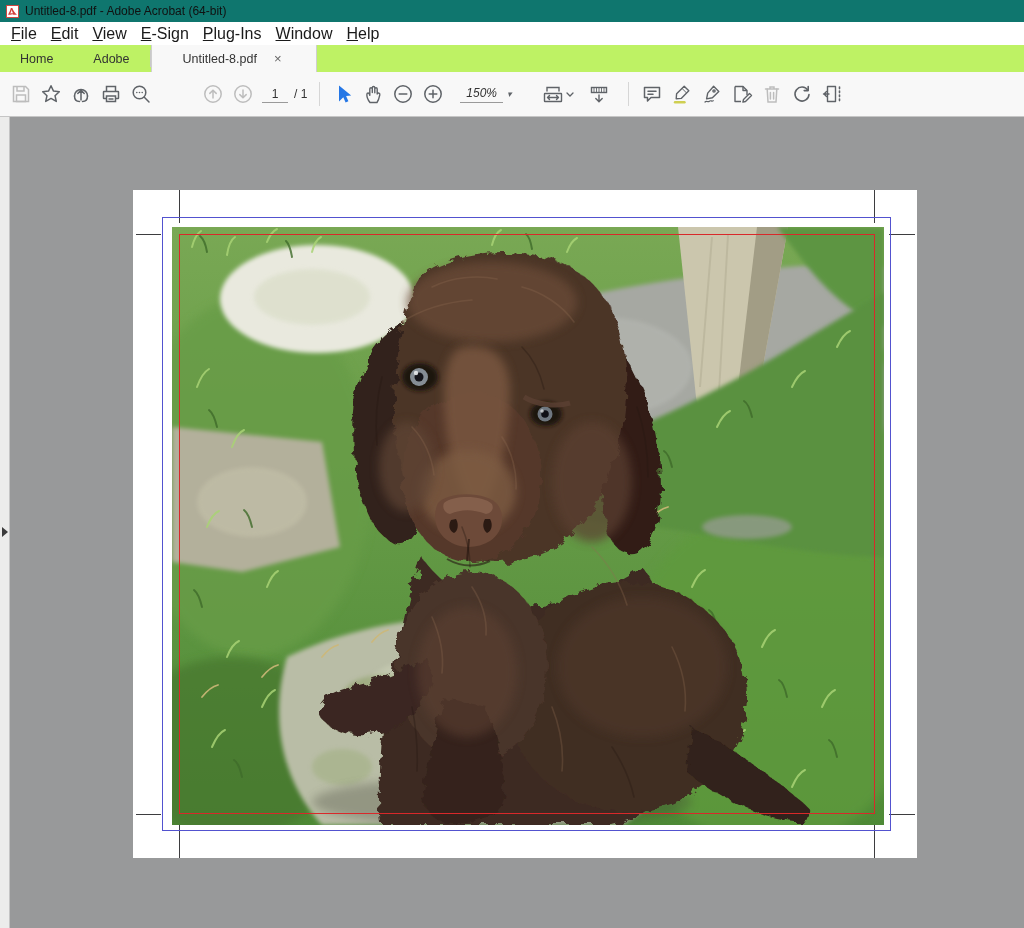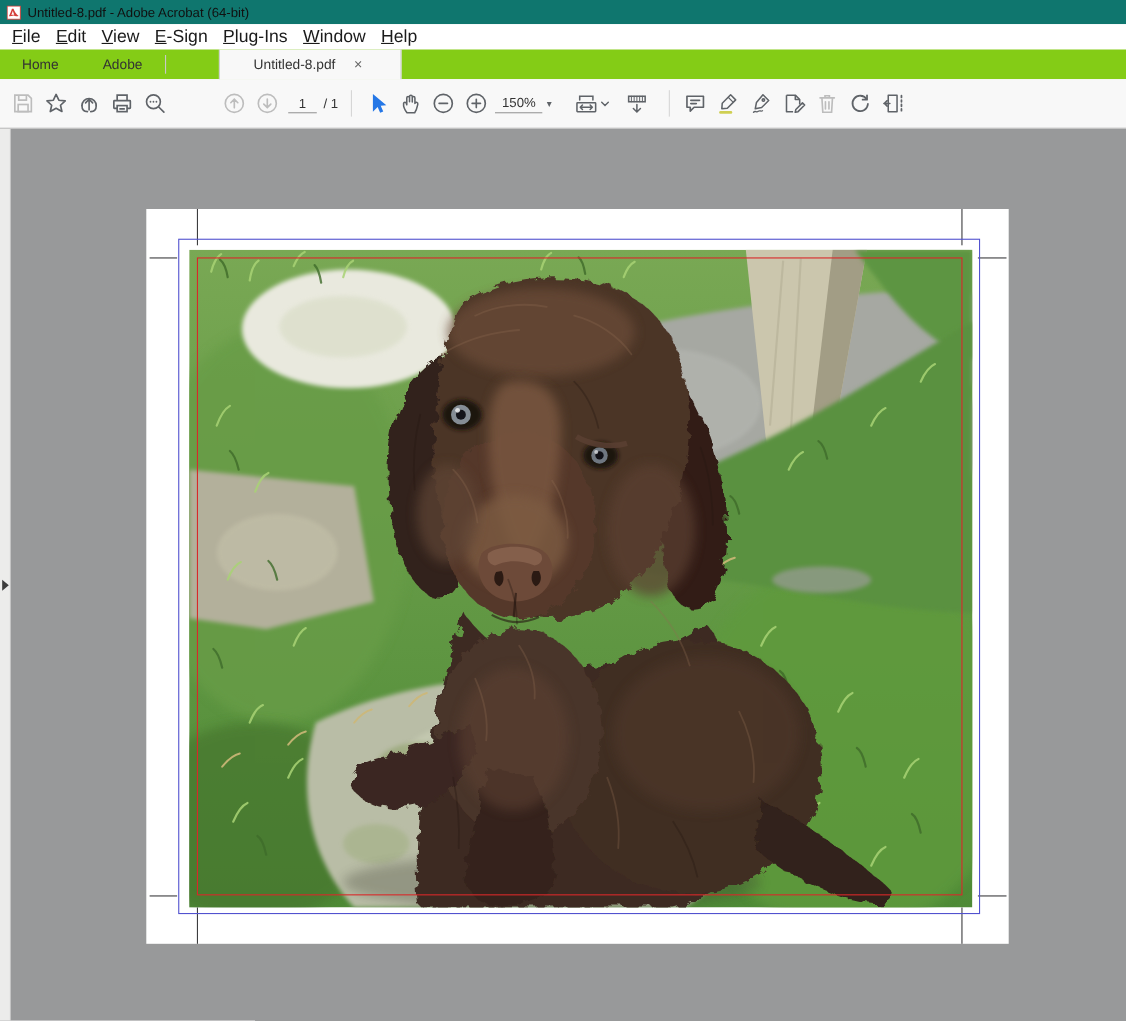--- a/index.html
+++ b/index.html
@@ -9,38 +9,38 @@
 
   
   .titlebar { height:22px; background:#0f766e; display:flex; align-items:center;
     padding-left:6px; font-size:12px; color:#111; }
   .acro-logo { width:13px; height:13px; margin-right:6px; flex:0 0 auto; }
   
   .menubar { height:23px; background:#ffffff; display:flex; align-items:center;
     padding-left:4px; font-size:16px; color:#1a1a1a; }
   .menu-item { padding:3px 7px; cursor:default; }
   
-  .tabbar { height:27px; background:#84cc16; display:flex; align-items:stretch;
+  .tabbar { height:27px; background:#bef264; display:flex; align-items:stretch;
     font-size:12.5px; color:#333; border-bottom:0; }
   .shell-tab { display:flex; align-items:center; padding:0 20px; }
   .tab-sep { width:1px; background:#c9c9c9; margin:5px 0; }
   .doc-tab { width:166px; background:#f8f8f8; display:flex; align-items:center;
-    justify-content:center; gap:14px; border-left:1px solid #cfcfcf; border-right:1px solid #cfcfcf;margin-left:48px; }
+    justify-content:center; gap:14px; border-left:1px solid #cfcfcf; border-right:1px solid #cfcfcf; }
   .doc-tab .close { color:#666; font-size:13px; line-height:1; padding:1px 3px; }
   
   .toolbar { height:45px; background:#f8f8f8; border-bottom:1px solid #c6c6c6;
     display:flex; align-items:center; padding:0 6px; }
   .tbtn { width:30px; height:30px; display:flex; align-items:center; justify-content:center;
     border-radius:3px; flex:0 0 auto; }
   .tb-sep { width:1px; height:24px; background:#d6d6d6; margin:0 8px; flex:0 0 auto; }
   .pagebox { display:flex; align-items:center; gap:6px; margin:0 4px; font-size:12px; color:#333; }
   .page-input { width:26px; border:0; outline:0; background:transparent; text-align:center;
     font-size:12px; color:#333; border-bottom:1px solid #9a9a9a; height:18px;
     font-family:"Liberation Sans",sans-serif; }
-  .zoombox { display:flex; align-items:center; gap:4px; margin:0 2px; }
+  .zoombox { display:flex; align-items:center; gap:4px; margin:0 12px;font-style:italic; }
   .zoom-value { font-size:12px; color:#333; border-bottom:1px solid #9a9a9a;
     padding:0 6px 2px 6px; min-width:40px; text-align:center; }
   .caret { font-size:9px; color:#5f6368; }
   
   .content { position:relative; height:811px; background:#98999a; overflow:hidden; }
   .left-strip { position:absolute; left:0; top:0; width:10px; height:100%;
     background:#ececeb; border-right:1px solid #c4c4c4; }
   .panel-toggle { position:absolute; left:1px; top:407px; width:9px; height:16px; }
   .panel-toggle::after { content:""; position:absolute; left:1px; top:3px; width:0; height:0;
     border-top:5px solid transparent; border-bottom:5px solid transparent;

